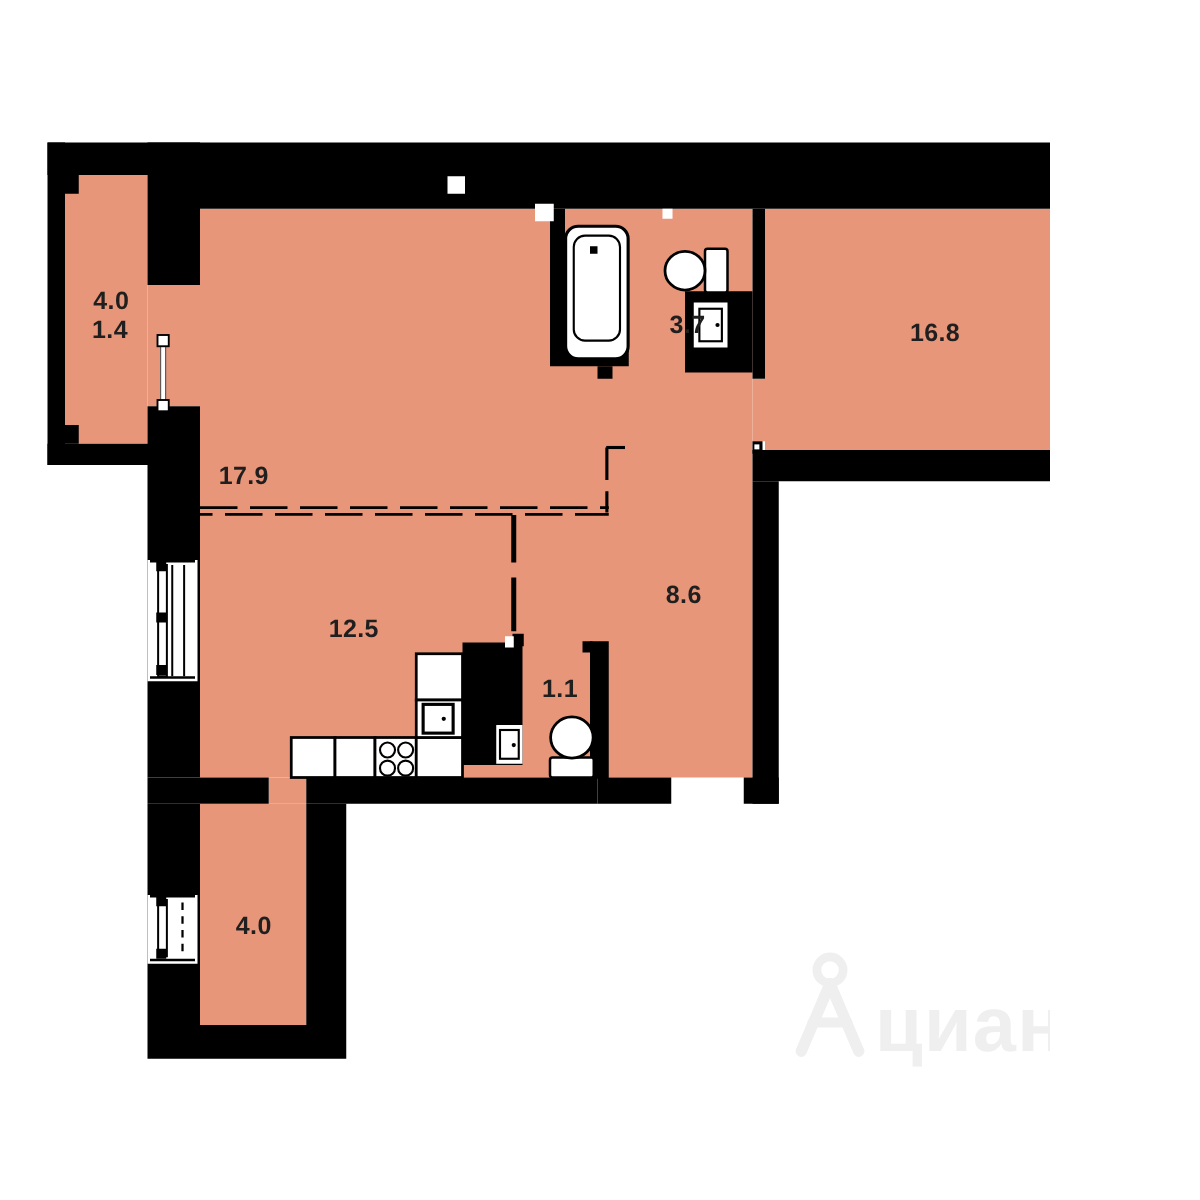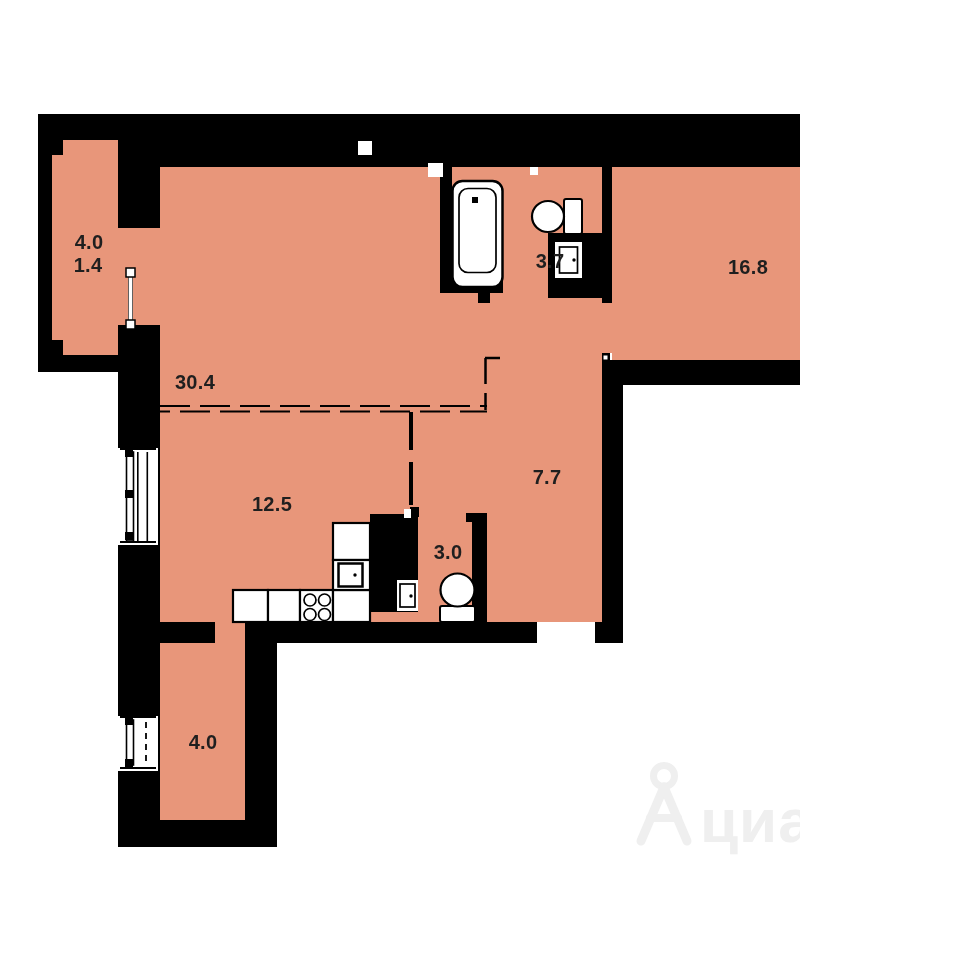--- a/index.html
+++ b/index.html
@@ -1,17 +1,17 @@
 <!DOCTYPE html>
 <html style="--room-fill: #E8967A; --wall: #000000; --label-text: #1F1F1F; --watermark: #EFEFEF;"><head>
 <meta charset="utf-8">
 <style>
   html,body{margin:0;padding:0;background:#fff;}
   #stage{position:relative;width:800px;height:960px;background:#fff;overflow:hidden;
-         font-family:"Liberation Sans",sans-serif;}
+         font-family:"Liberation Sans",sans-serif;padding-left:40px;}
   #plan-svg{position:absolute;left:0;top:0;}
   .room{fill:var(--room-fill,#E8967A);}
   .wall{fill:var(--wall,#000);}
   .notch{fill:#fff;}
   .fix{fill:#fff;stroke:var(--wall,#000);}
   .thin{fill:var(--wall,#000);}
   .roomlabel{position:absolute;transform:translate(-50%,-50%);
              font-size:20px;font-weight:bold;letter-spacing:.3px;
              color:var(--label-text,#1f1f1f);white-space:nowrap;z-index:3;}
   #watermark{position:absolute;left:630px;top:760px;display:flex;align-items:flex-end;
@@ -160,26 +160,26 @@
     <circle class="fix" cx="324.5" cy="614.5" r="6" stroke-width="1.7"></circle>
   </g>
   <g>
     <rect class="fix" x="338.5" y="563.5" width="24" height="23" stroke-width="2.5"></rect>
     <circle cx="355" cy="575" r="1.7" fill="#000"></circle>
   </g>
 </svg>
 
 <div class="roomlabel" style="left:89px;top:242px">4.0</div>
 <div class="roomlabel" style="left:88px;top:265px">1.4</div>
-<div class="roomlabel" style="left:195px;top:382px">30.4</div>
+<div class="roomlabel" style="left:195px;top:382px">17.9</div>
 <div class="roomlabel" style="left:550px;top:261px">3.7</div>
 <div class="roomlabel" style="left:748px;top:267px">16.8</div>
-<div class="roomlabel" style="left:272px;top:504px">12.5</div>
-<div class="roomlabel" style="left:547px;top:477px">7.7</div>
-<div class="roomlabel" style="left:448px;top:552px">3.0</div>
+<div class="roomlabel" style="left:283px;top:504px">12.5</div>
+<div class="roomlabel" style="left:547px;top:477px">8.6</div>
+<div class="roomlabel" style="left:448px;top:552px">1.1</div>
 <div class="roomlabel" style="left:203px;top:742px">4.0</div>
 
 <div id="watermark">
   <svg width="64" height="88" viewBox="0 0 64 88">
     <g stroke="var(--watermark,#EFEFEF)" fill="none" stroke-linecap="round">
       <circle cx="34" cy="16" r="10.5" stroke-width="7"></circle>
       <path d="M34,27 L11,81" stroke-width="9"></path>
       <path d="M34,27 L57,81" stroke-width="9"></path>
       <path d="M20,58 L48,58" stroke-width="8"></path>
     </g>

